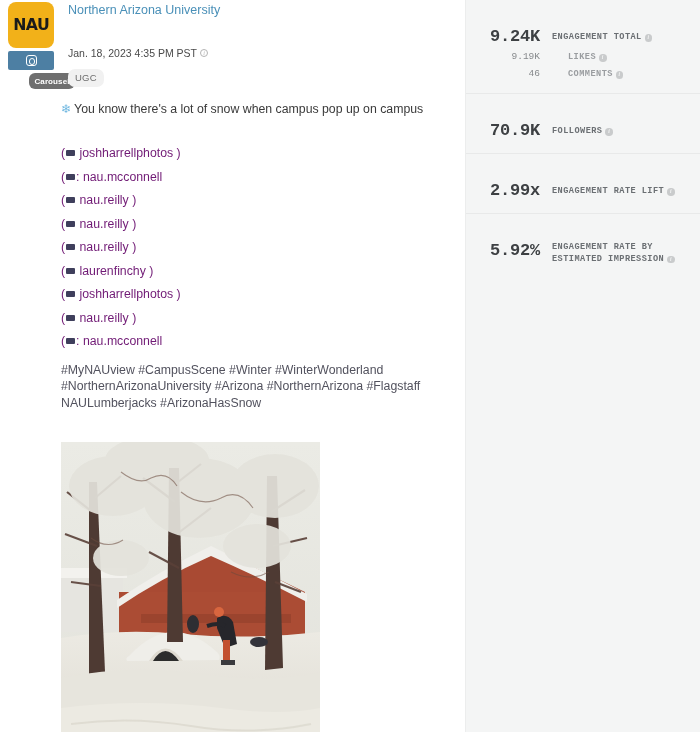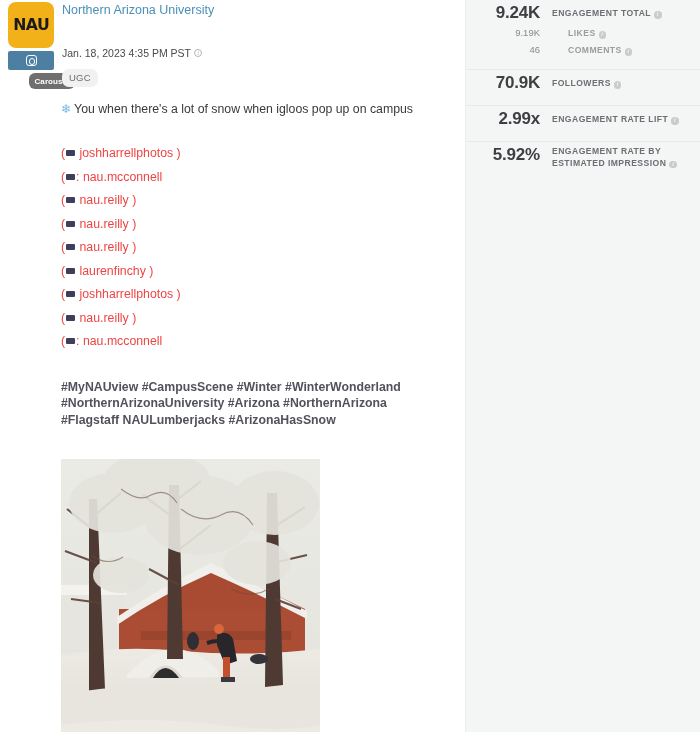--- a/index.html
+++ b/index.html
@@ -69,21 +69,21 @@
     background: #6f6f6f;
     border-radius: 6px;
     display: flex; align-items: center; justify-content: center;
     color: #ffffff;
     font-size: 8px;
     font-weight: 700;
     letter-spacing: 0.1px;
     margin-left: 21px;
   }
 
-  .head-meta { padding-left: 8px; padding-top: 1px; }
+  .head-meta { padding-left: 14px; padding-top: 1px; }
 
   .account-name {
     color: #4a90b8;
     font-size: 12.5px;
     line-height: 15px;
     margin-bottom: 1px;
   }
   .post-date-row {
     display: flex; align-items: center; gap: 3px;
     font-size: 10.5px;
@@ -133,41 +133,40 @@
   .snowflake {
     color: #6fb7e0;
     font-size: 12px;
     line-height: 17px;
     flex: 0 0 auto;
   }
 
   .credits { margin-top: 24px; }
   .credit-line {
     font-size: 12.3px;
-    color: #ef4444;
+    color: #701a75;
     line-height: 23.5px;
     white-space: pre;
   }
   .tofu {
     display: inline-block;
     width: 9px; height: 6px;
     background: #3f3f5c;
     border-radius: 1px;
     position: relative;
     top: -1px;
     margin: 0 1px;
   }
 
   .hashtags {
-    margin-top: 25px;
+    margin-top: 8px;
     font-size: 12.3px;
     color: #52525e;
     line-height: 16.5px;
     max-width: 360px;
-    font-weight: bold;
   }
 
   .media {
     margin: 31px 0 0 61px;
     width: 259px;
     height: 312px;
     overflow: hidden;
     position: relative;
     background: #e9e9e4;
   }
@@ -175,22 +174,23 @@
 
   
   .metrics-col {
     width: 235px;
     height: 732px;
     background: #f4f5f5;
     border-left: 1px solid #eceded;
   }
 
   .metric-block {
-    padding: 3px 10px 12px 10px;
+    padding: 27px 10px 12px 10px;
     border-bottom: 1px solid #e8e9e9;
+    font-family: Liberation Mono, monospace;
   }
   .metric-block:last-child { border-bottom: none; }
 
   .metric-row {
     display: flex;
     align-items: flex-start;
   }
   .metric-value {
     width: 76px;
     flex: 0 0 76px;
@@ -280,21 +280,21 @@
         </div>
         <div class="ugc-badge">UGC</div>
       </div>
 
     </div>
 
     <div class="caption-wrap">
 
       <div class="caption-lead">
         <span class="snowflake">❄</span>
-        <span>You when there's a lot of snow when igloos pop up on campus</span>
+        <span>You know there's a lot of snow when campus pop up on campus</span>
       </div>
 
       <div class="credits">
           <div class="credit-line">(<span class="tofu"></span> joshharrellphotos )</div>
           <div class="credit-line">(<span class="tofu"></span>: nau.mcconnell</div>
           <div class="credit-line">(<span class="tofu"></span> nau.reilly )</div>
           <div class="credit-line">(<span class="tofu"></span> nau.reilly )</div>
           <div class="credit-line">(<span class="tofu"></span> nau.reilly )</div>
           <div class="credit-line">(<span class="tofu"></span> laurenfinchy )</div>
           <div class="credit-line">(<span class="tofu"></span> joshharrellphotos )</div>

